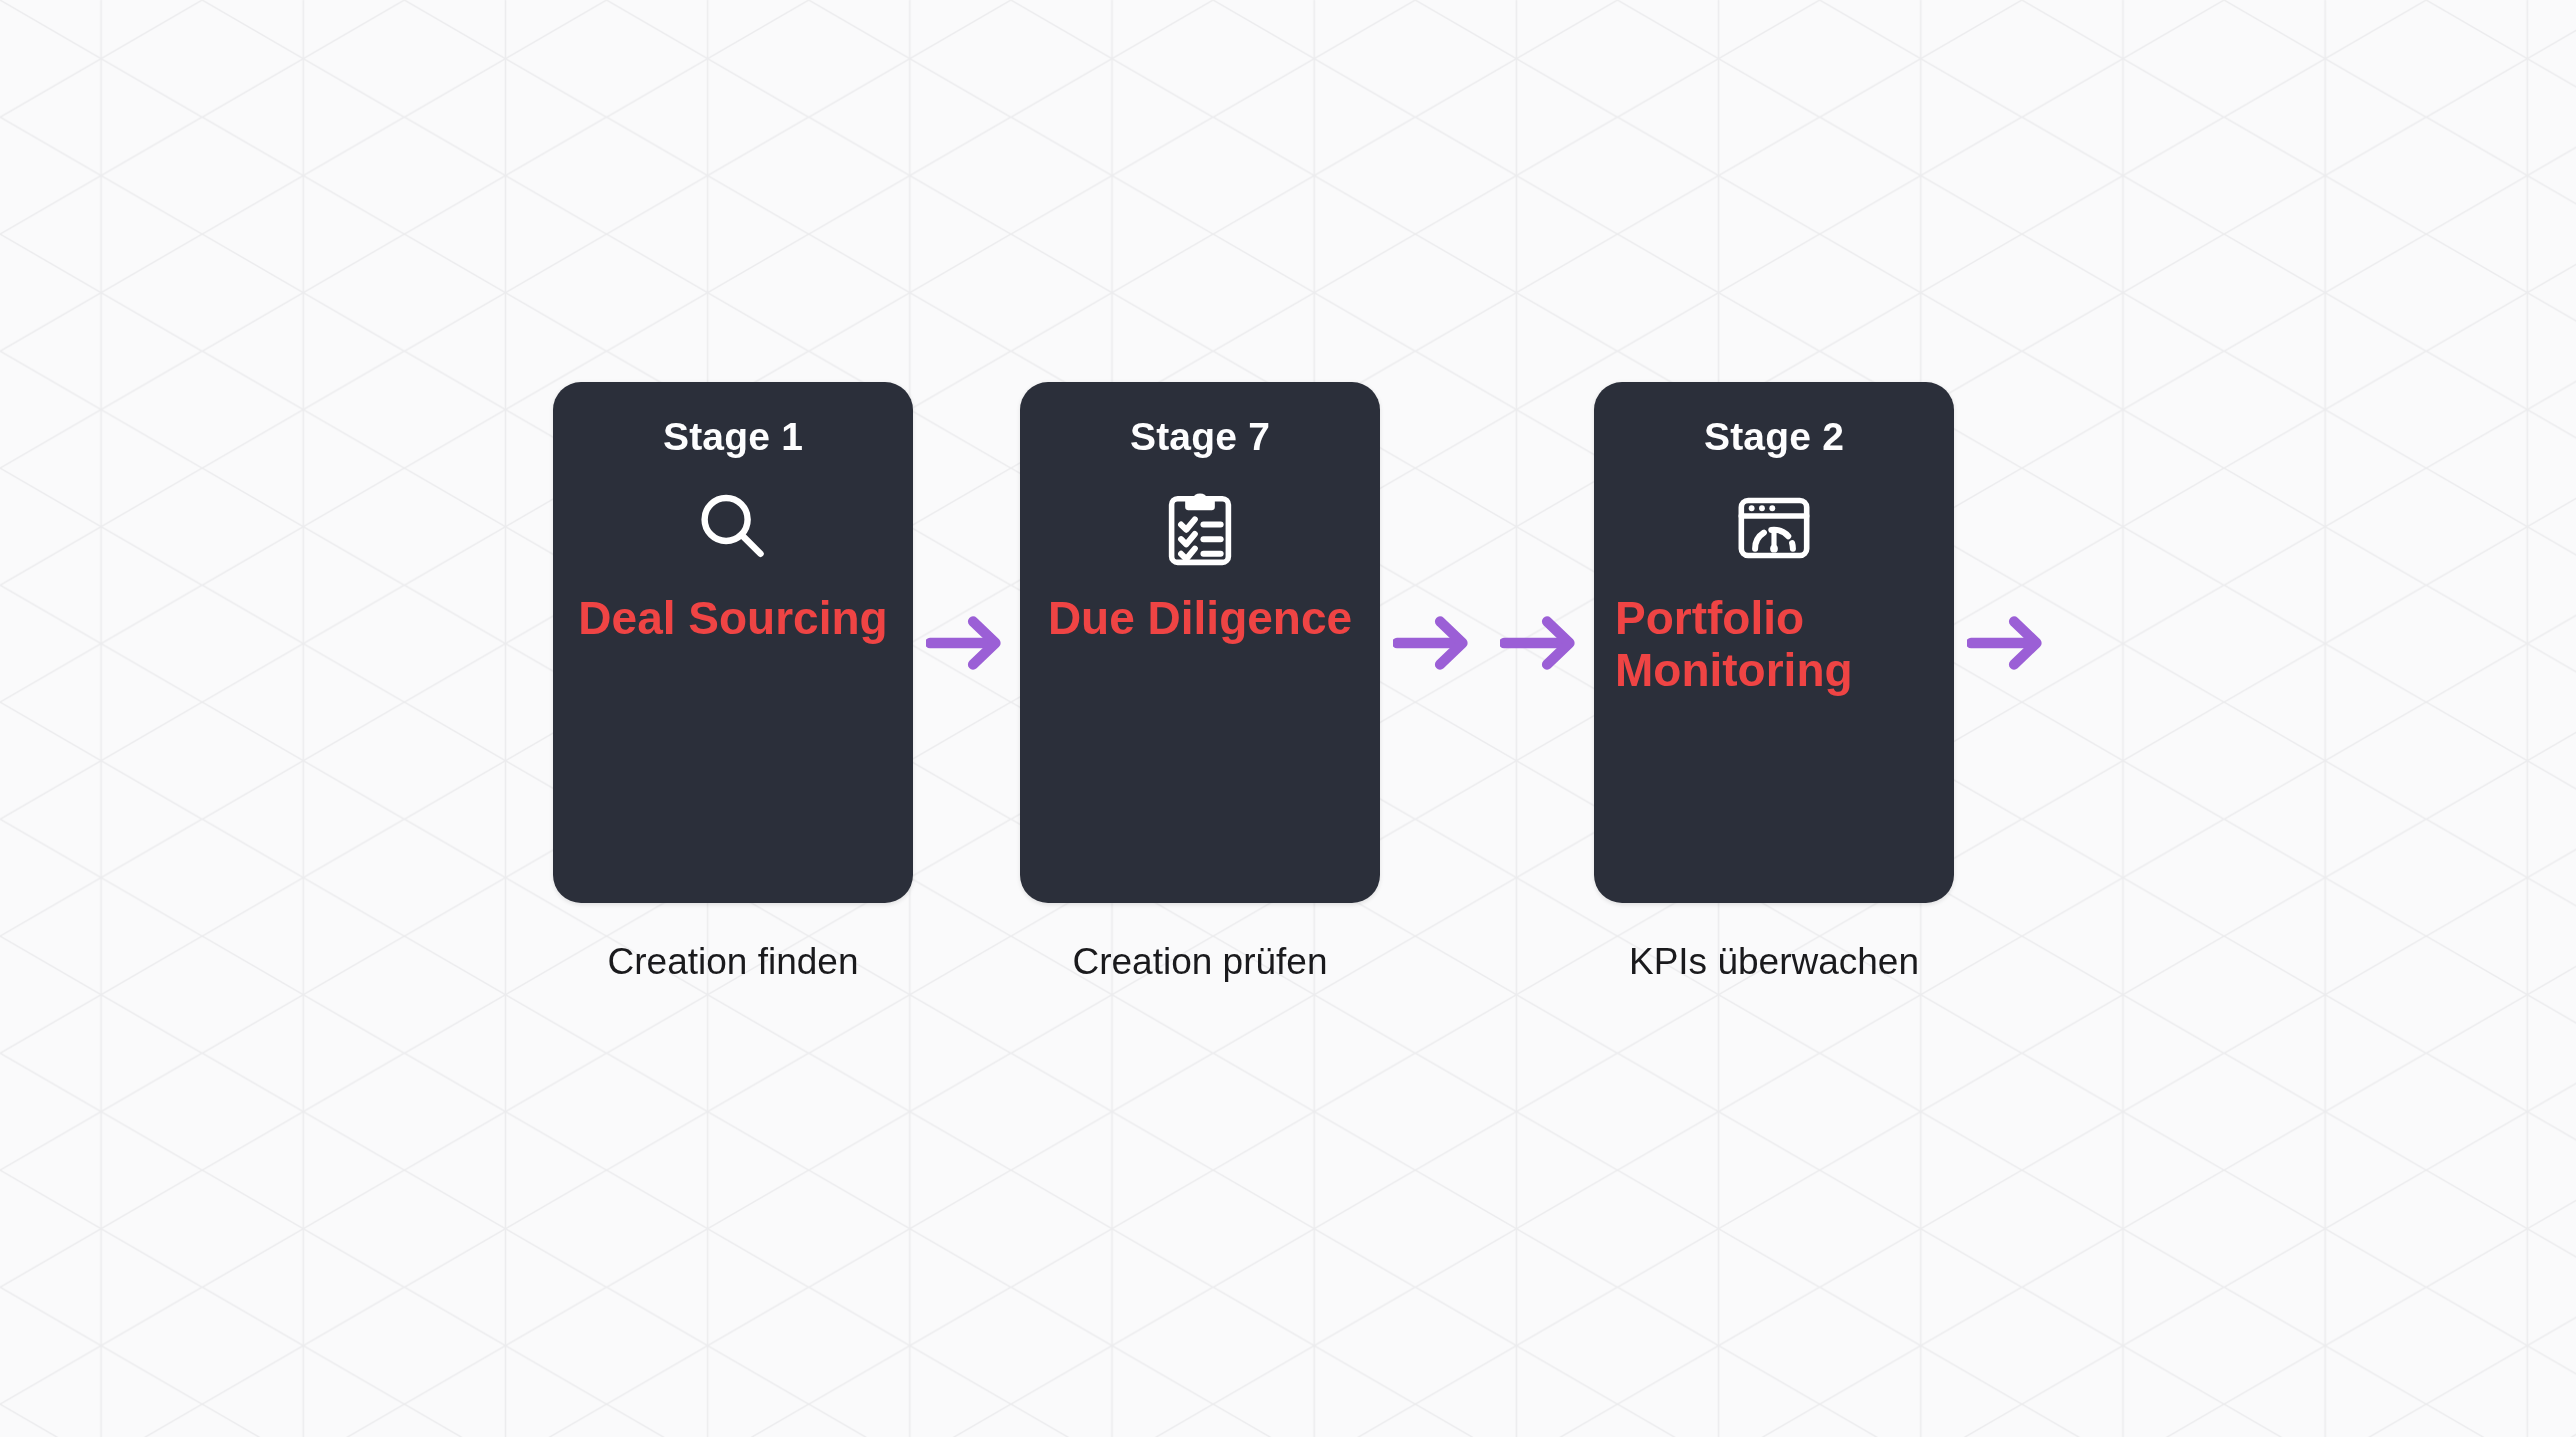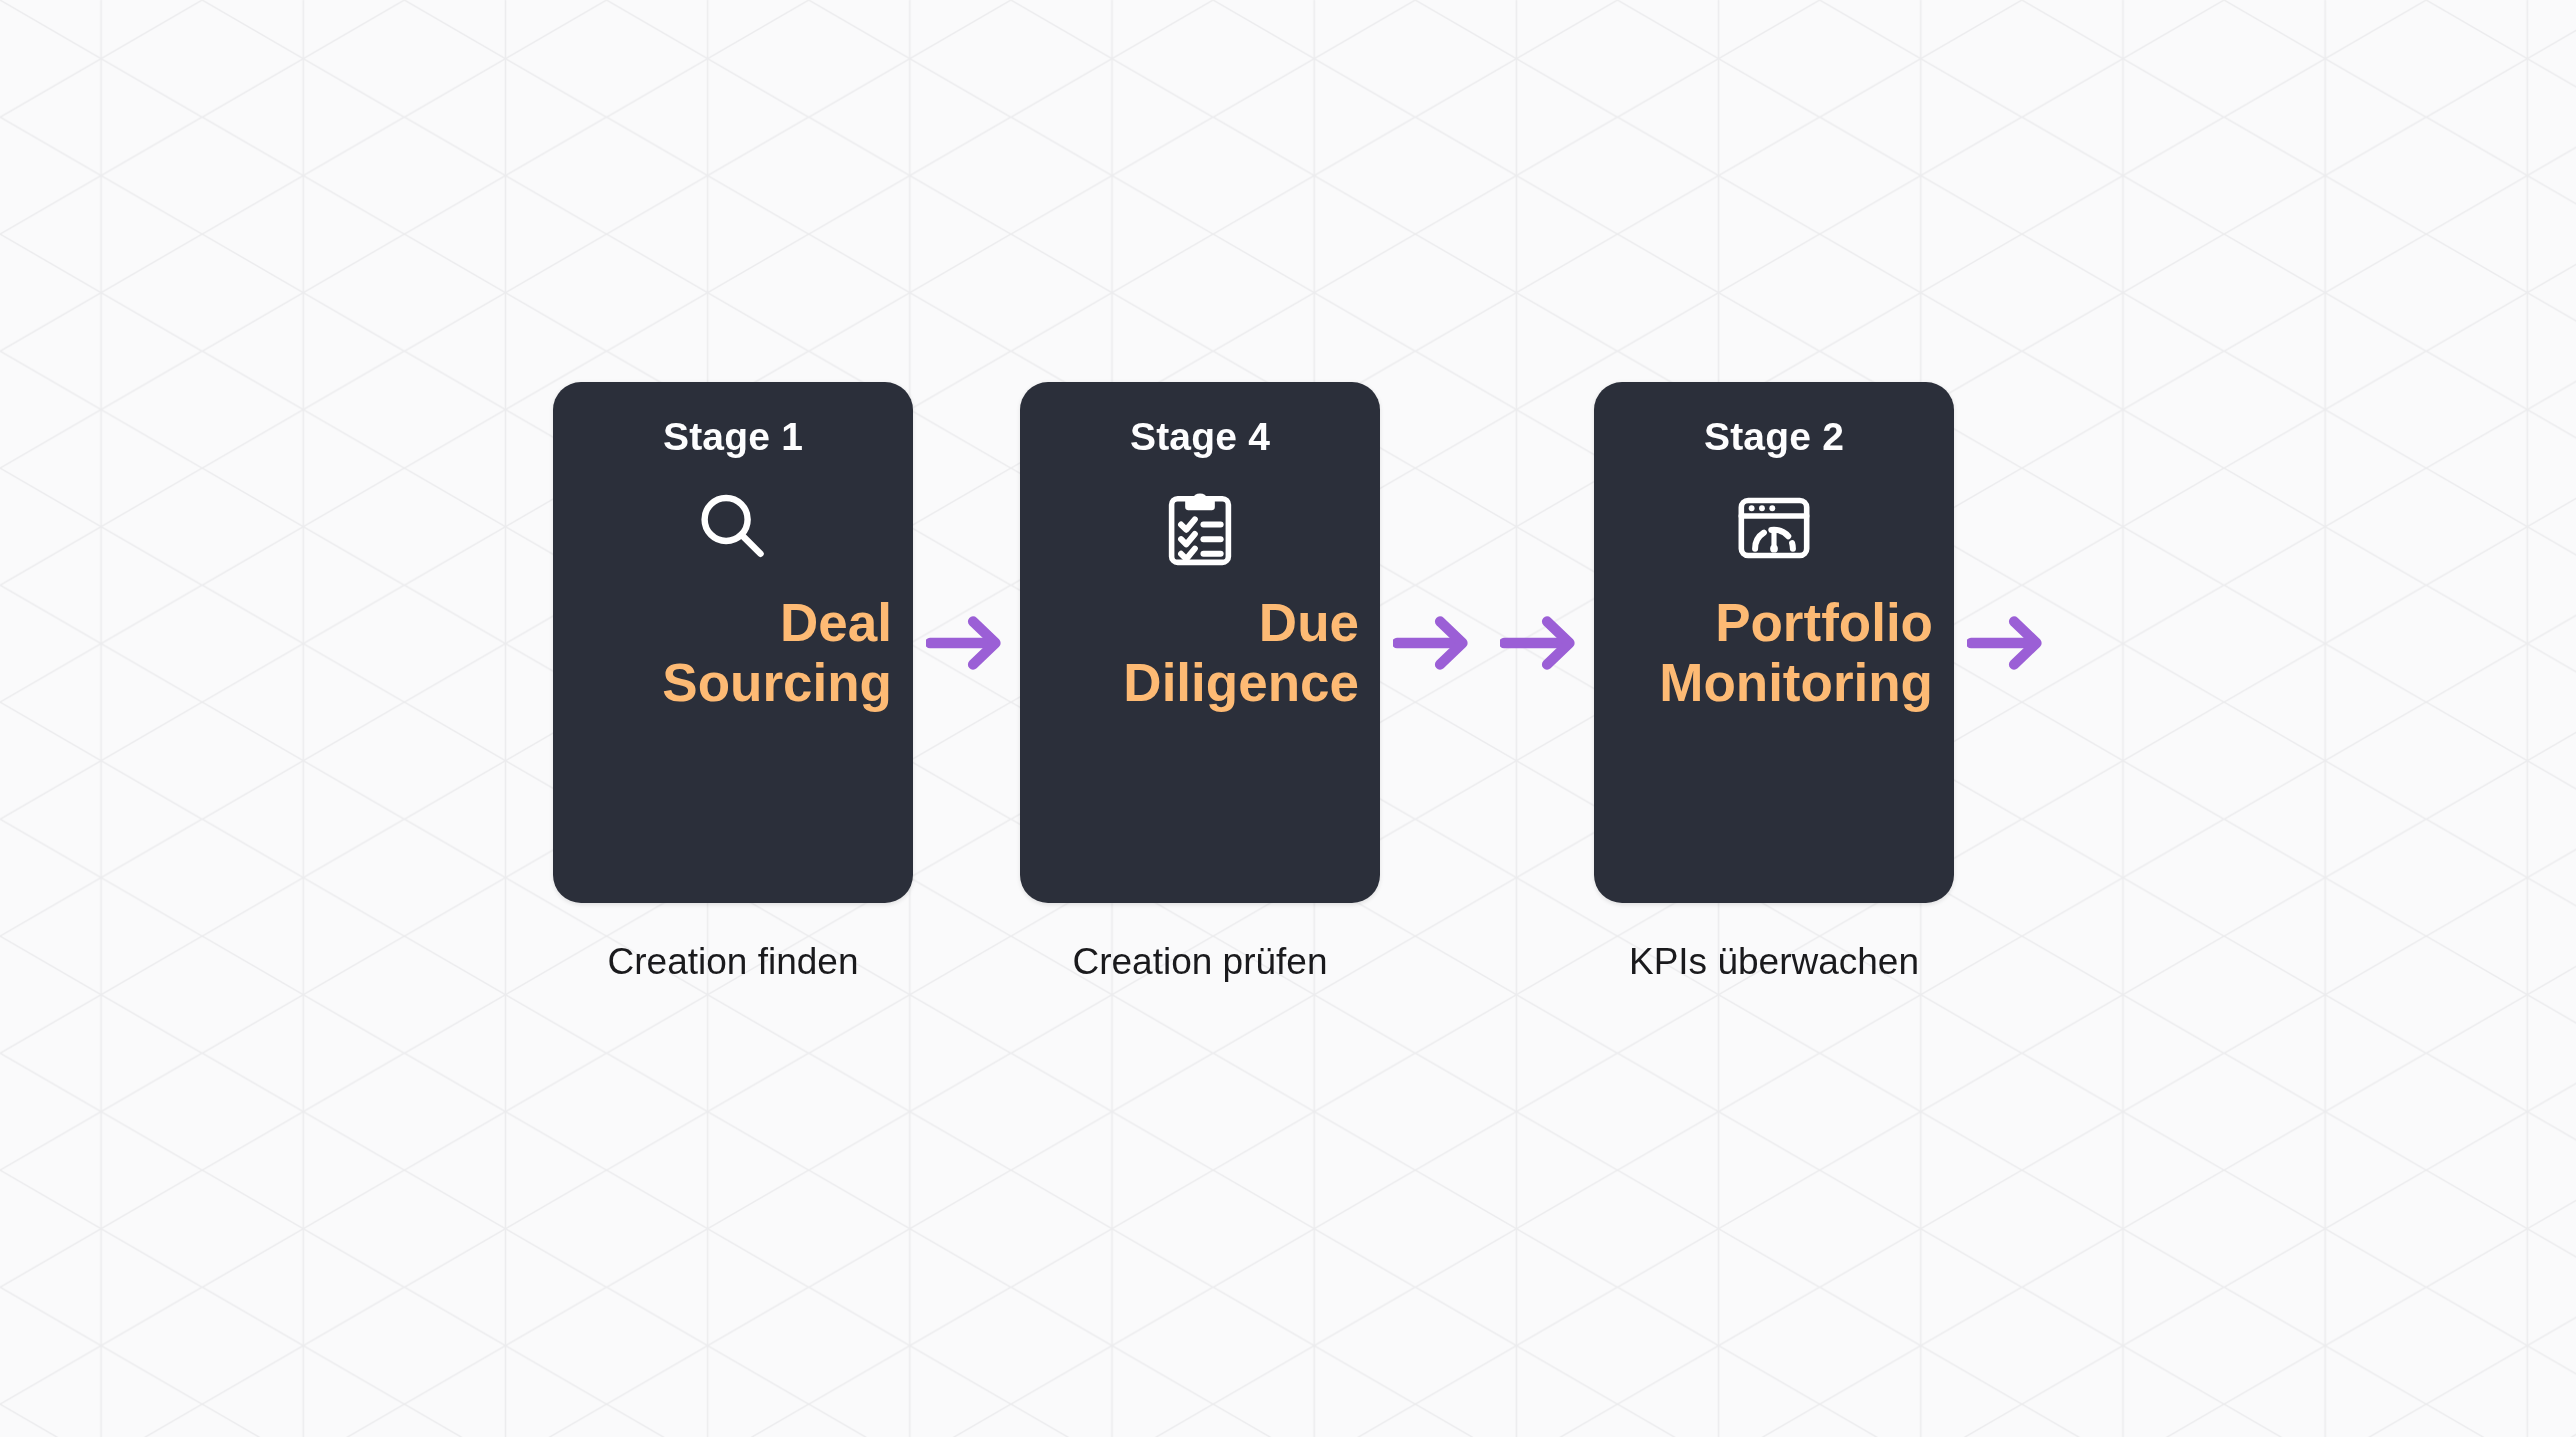--- a/index.html
+++ b/index.html
@@ -64,25 +64,25 @@
     margin-bottom:20.6px;
     width:90px;
     height:90px;
     display:flex;
     align-items:center;
     justify-content:center;
   }
   .stage-icon svg { width:86px; height:86px; display:block; }
 
   .stage-title {
-    color:#fdba74;
-    font-size:53px;
+    color:#ef4444;
+    font-size:46px;
     font-weight:bold;
     line-height:1.12;
-    text-align:right;
+    text-align:left;
     max-width:318px;
   }
 
   .stage-caption {
     margin-top:36px;
     color:#1A1A1D;
     font-size:37px;
     font-weight:normal;
     line-height:1.22;
     text-align:center;
@@ -132,21 +132,21 @@
 
   <div class="connector">
     <svg viewBox="0 0 86 62" fill="none" stroke="#9B5FD6" stroke-width="11" stroke-linecap="round" stroke-linejoin="round">
       <line x1="4" y1="31" x2="70" y2="31"></line>
       <polyline points="50,8 74,31 50,54"></polyline>
     </svg>
   </div>
 
   <div class="stage-col">
     <div class="stage-card">
-      <div class="stage-label">Stage 4</div>
+      <div class="stage-label">Stage 7</div>
       <div class="stage-icon">
         <svg viewBox="0 0 100 100" fill="none" stroke="#FFFFFF" stroke-width="6.5" stroke-linecap="round" stroke-linejoin="round">
           <rect x="17" y="16" width="66" height="74" rx="7"></rect>
           <path d="M36 16 h28 v10 h-28 z" fill="#FFFFFF"></path>
           <path d="M44 17 a6.5 6.5 0 0 1 12 0" fill="none"></path>
           <polyline points="28,46 34,52 44,40" stroke-width="7"></polyline>
           <polyline points="28,63 34,69 44,57" stroke-width="7"></polyline>
           <polyline points="28,80 34,86 44,74" stroke-width="7"></polyline>
           <line x1="54" y1="46" x2="74" y2="46" stroke-width="7"></line>
           <line x1="54" y1="63" x2="74" y2="63" stroke-width="7"></line>

